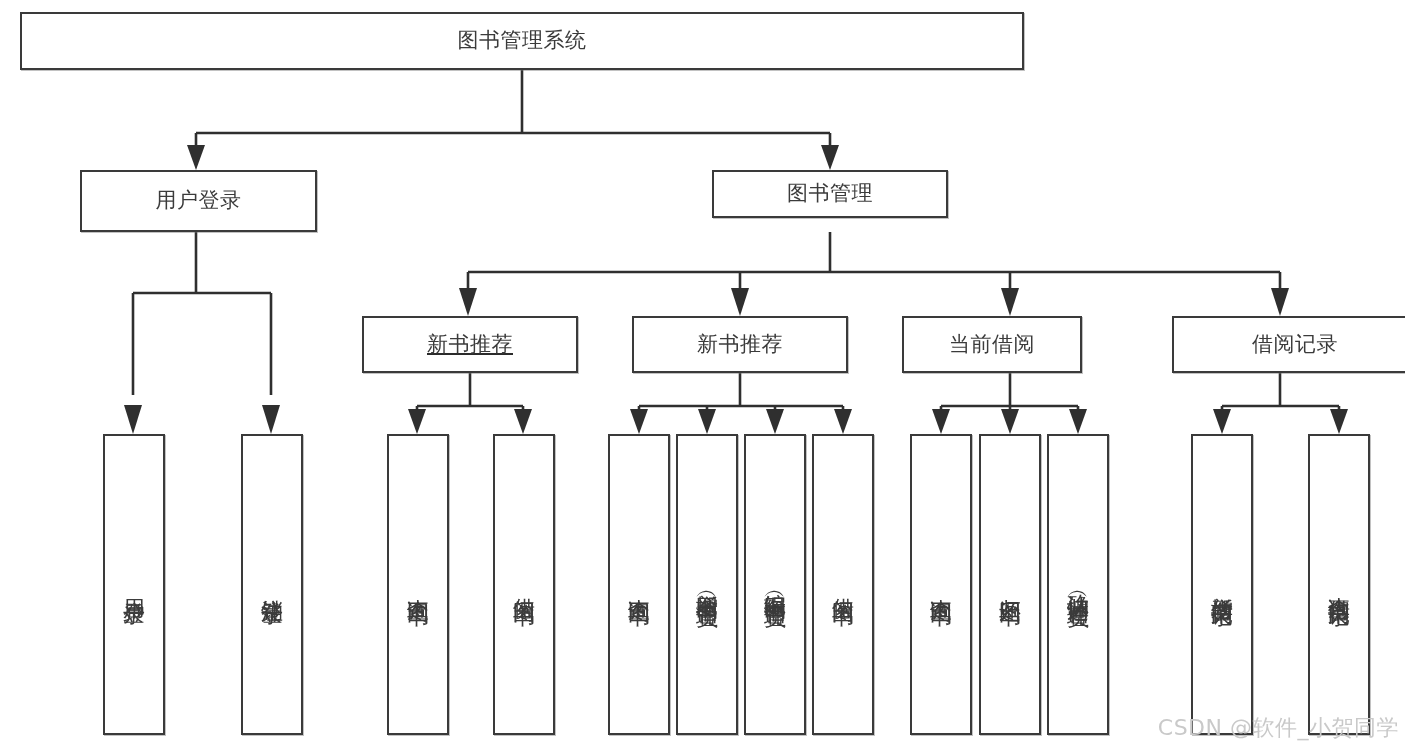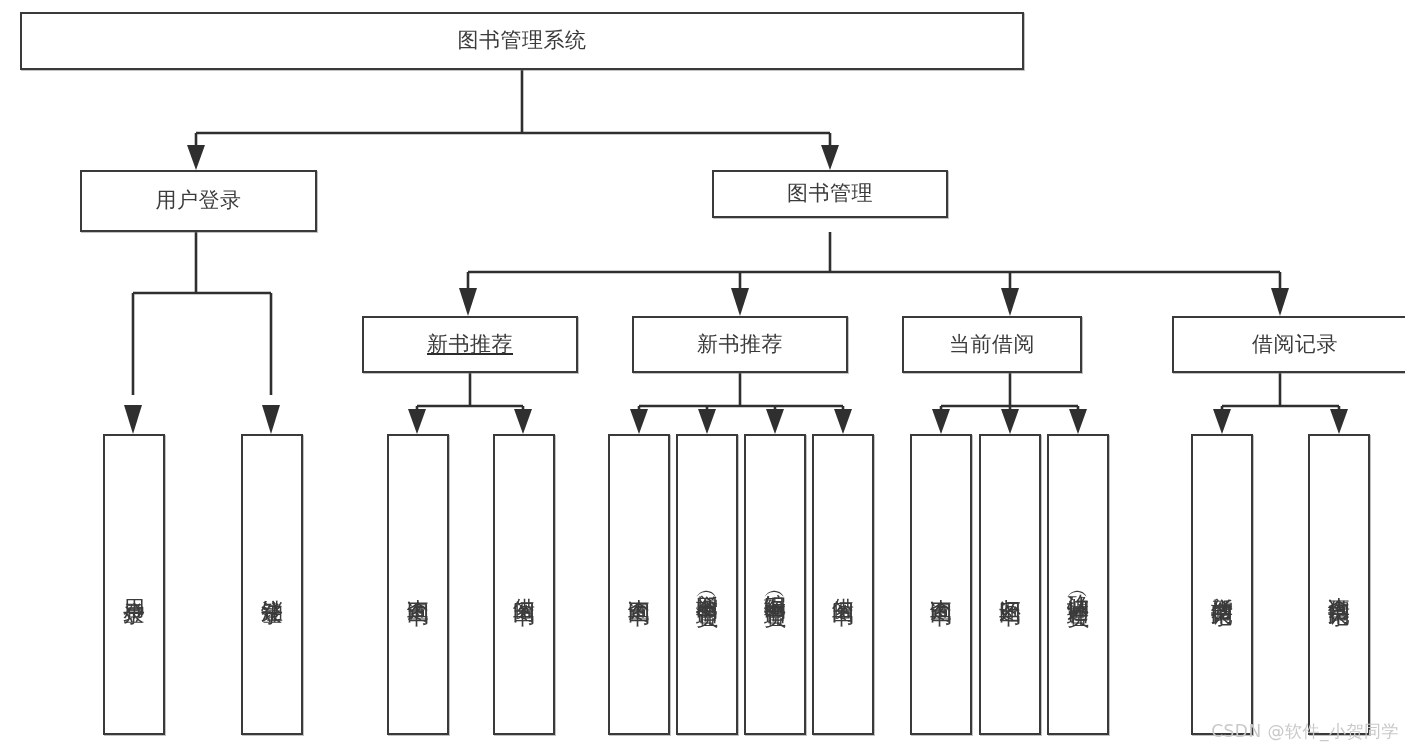--- a/index.html
+++ b/index.html
@@ -62,21 +62,21 @@
     stroke:#2f2f2f;
     stroke-width:2.6;
     fill:none;
   }
   .arrowhead{fill:#2f2f2f;stroke:none;}
   
   #watermark{
     position:absolute;
     right:6px;
     bottom:4px;
-    font-size:17px;
+    font-size:22px;
     color:#c9c9c9;
     letter-spacing:.5px;
     white-space:nowrap;
     user-select:none;
     text-align:right;
   }
 </style>
 </head>
 <body>
 

